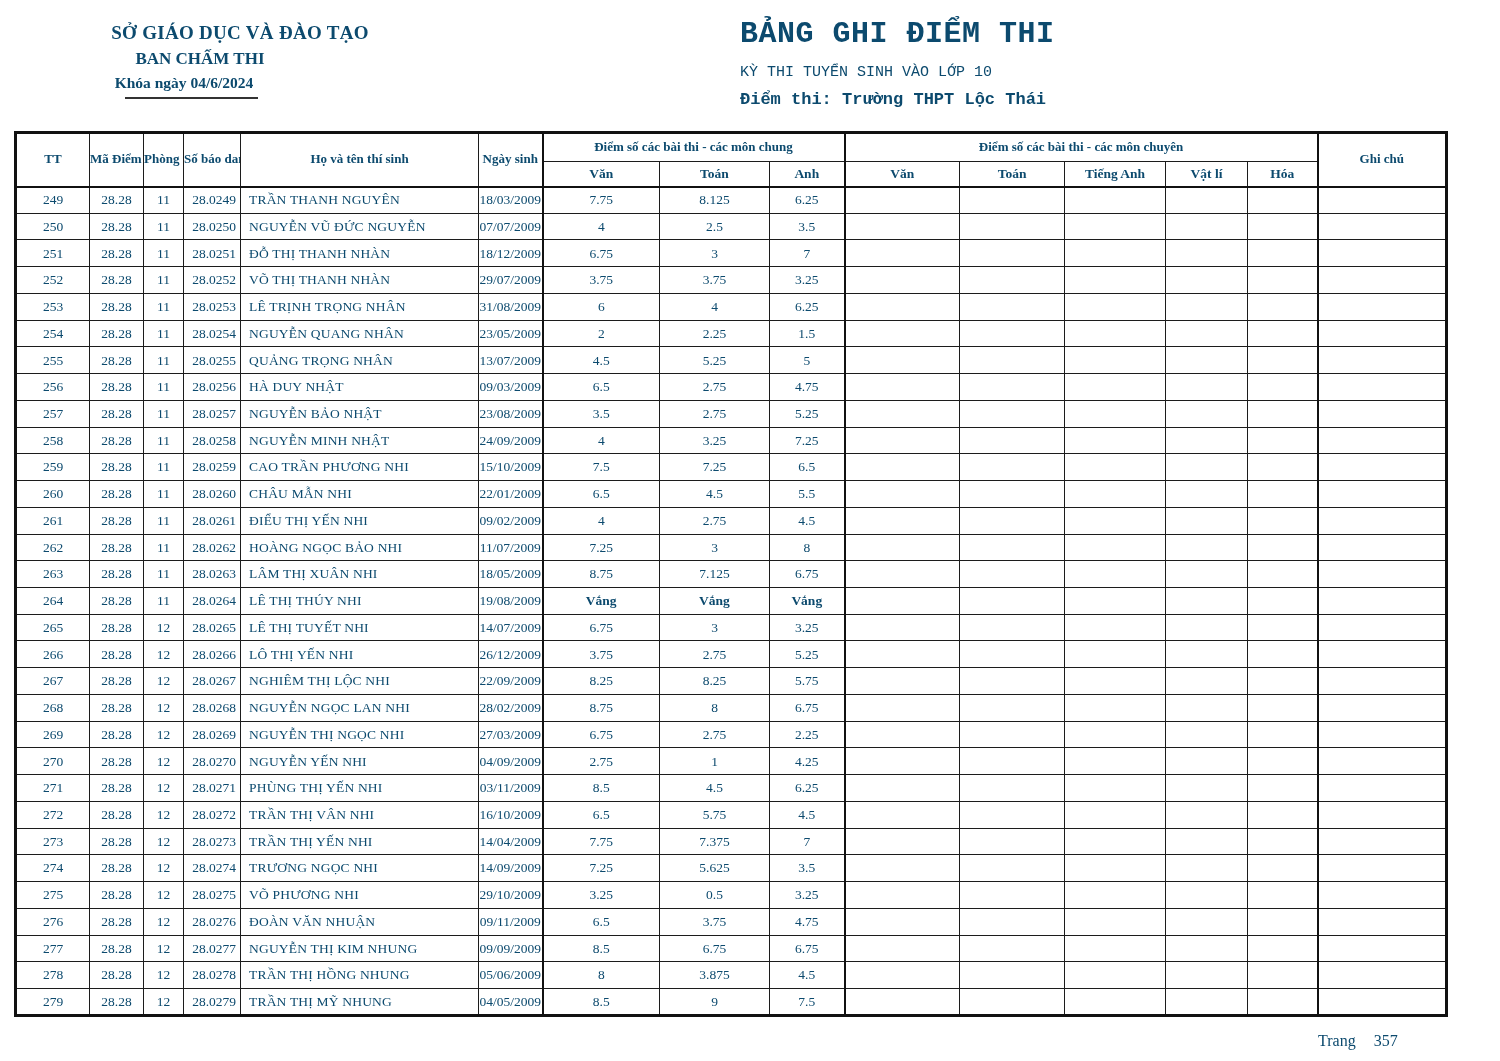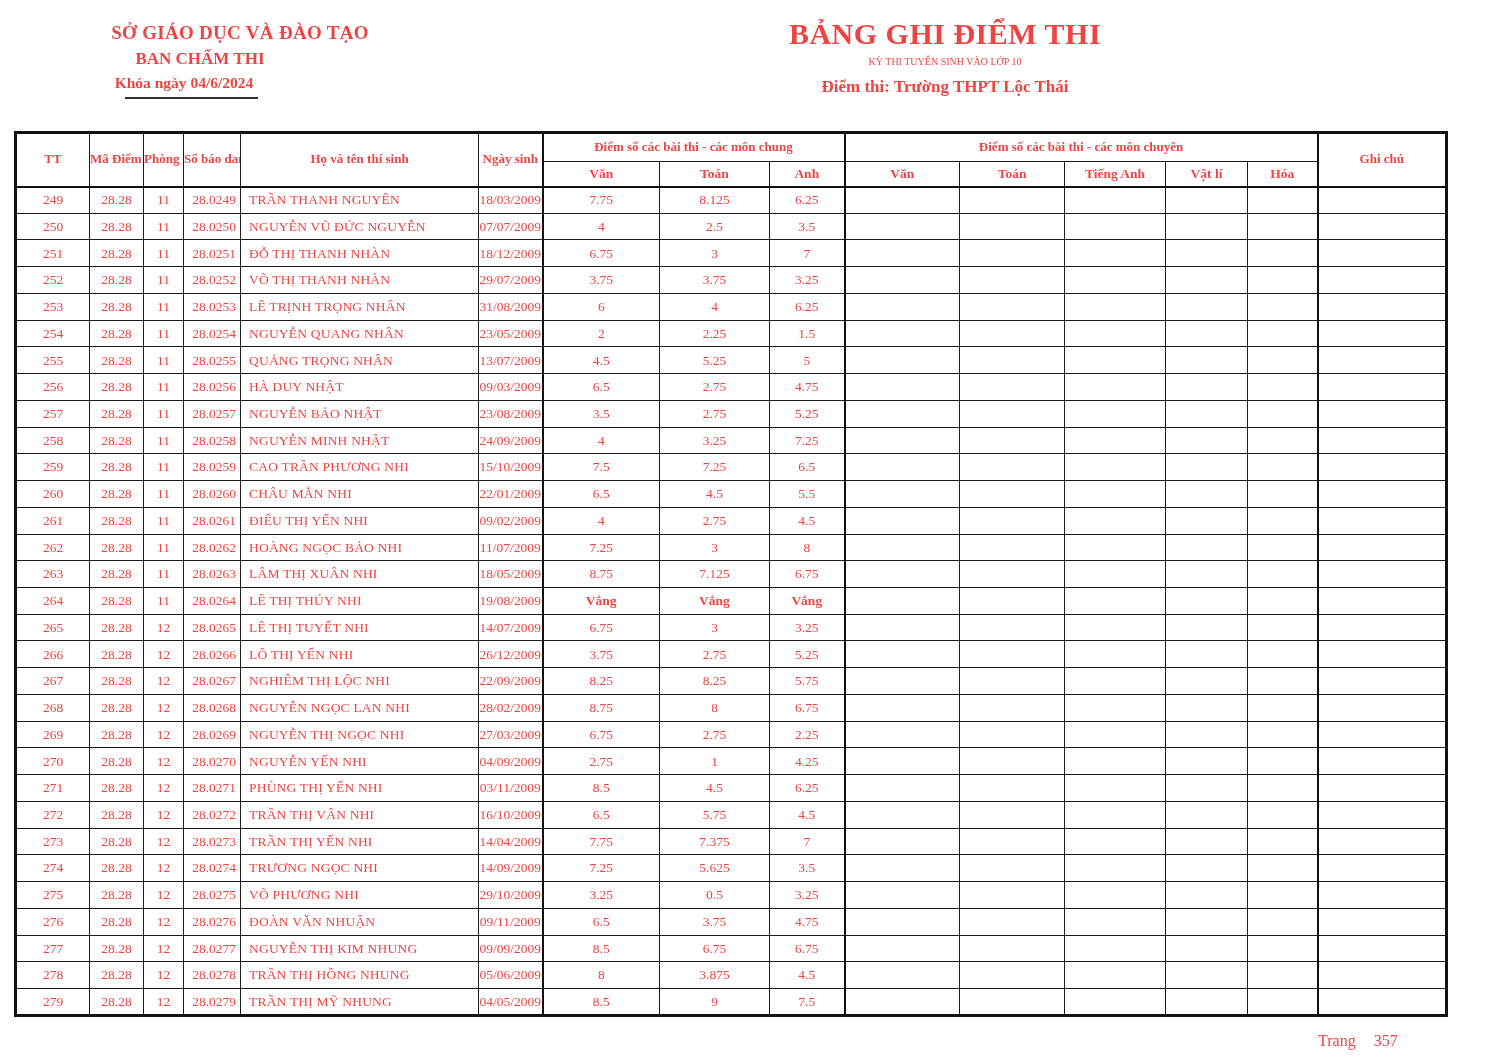--- a/index.html
+++ b/index.html
@@ -1,34 +1,34 @@
 <!DOCTYPE html>
 <html><head>
 <meta charset="utf-8">
 <style>
   html,body{margin:0;padding:0;background:#e8e8e8;}
   .page{
     position:relative;
     width:1500px;height:1061px;
     background:#ffffff;
     font-family:"Liberation Serif", serif;
-    color:#ef4444;
+    color:#0c4a6e;
     overflow:hidden;
   }
   
   .lh-dept{position:absolute;left:60px;top:22px;width:360px;text-align:center;
     font-weight:bold;font-size:19px;letter-spacing:.3px;}
   .lh-board{position:absolute;left:110px;top:49px;width:180px;text-align:center;
     font-weight:bold;font-size:17px;}
   .lh-session{position:absolute;left:94px;top:74px;width:180px;text-align:center;
     font-weight:bold;font-size:15.5px;}
   .lh-rule{position:absolute;left:125px;top:97px;width:133px;height:2px;background:#333;}
-  .title-block{position:absolute;left:740px;top:19px;width:410px;text-align:center;}
+  .title-block{position:absolute;left:740px;top:19px;width:410px;text-align:left;font-family:Liberation Mono, monospace;}
   .main-title{font-weight:bold;font-size:30px;letter-spacing:.5px;line-height:1;}
-  .sub-title{font-size:10px;margin-top:8px;line-height:1;}
+  .sub-title{font-size:15px;margin-top:16px;line-height:1;}
   .venue{font-weight:bold;font-size:17px;margin-top:11px;line-height:1;}
   
   table.score{
     position:absolute;left:14px;top:131px;
     width:1433px;
     border-collapse:collapse;
     table-layout:fixed;
     border:3px solid #111;
   }
   table.score th, table.score td{

